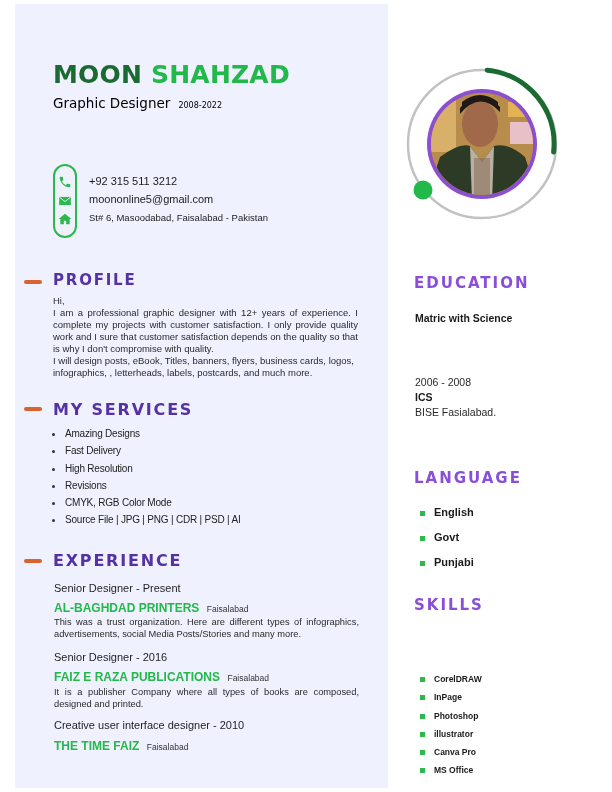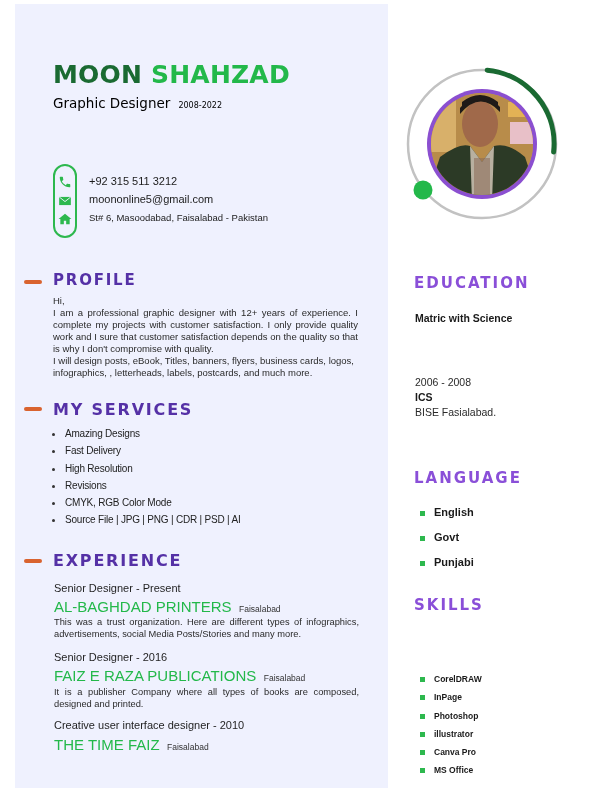--- a/index.html
+++ b/index.html
@@ -61,21 +61,21 @@
       font-size: 10px; color: #222; white-space: nowrap; letter-spacing: -0.2px;
     }
     .services li::before {
       content: ""; position: absolute; left: 0; top: 5px; width: 3px; height: 3px;
       background: #333; border-radius: 50%;
     }
 
     
     .exp-role { position: absolute; left: 54px; font-size: 11px; color: #1f1f1f; white-space: nowrap; }
     .exp-company { position: absolute; left: 54px; white-space: nowrap; }
-    .exp-company .co { font-size: 15px; font-weight: normal; color: #23b84a; }
+    .exp-company .co { font-size: 12px; font-weight: bold; color: #23b84a; }
     .exp-company .loc { font-size: 8.5px; color: #333; margin-left: 3px; }
     .exp-desc {
       position: absolute; left: 54px; width: 305px; font-size: 9.3px; line-height: 12px;
       color: #2a2a2a; text-align: justify;
     }
 
     
     .photo-wrap { position: absolute; left: 400px; top: 62px; width: 165px; height: 165px; }
 
     

